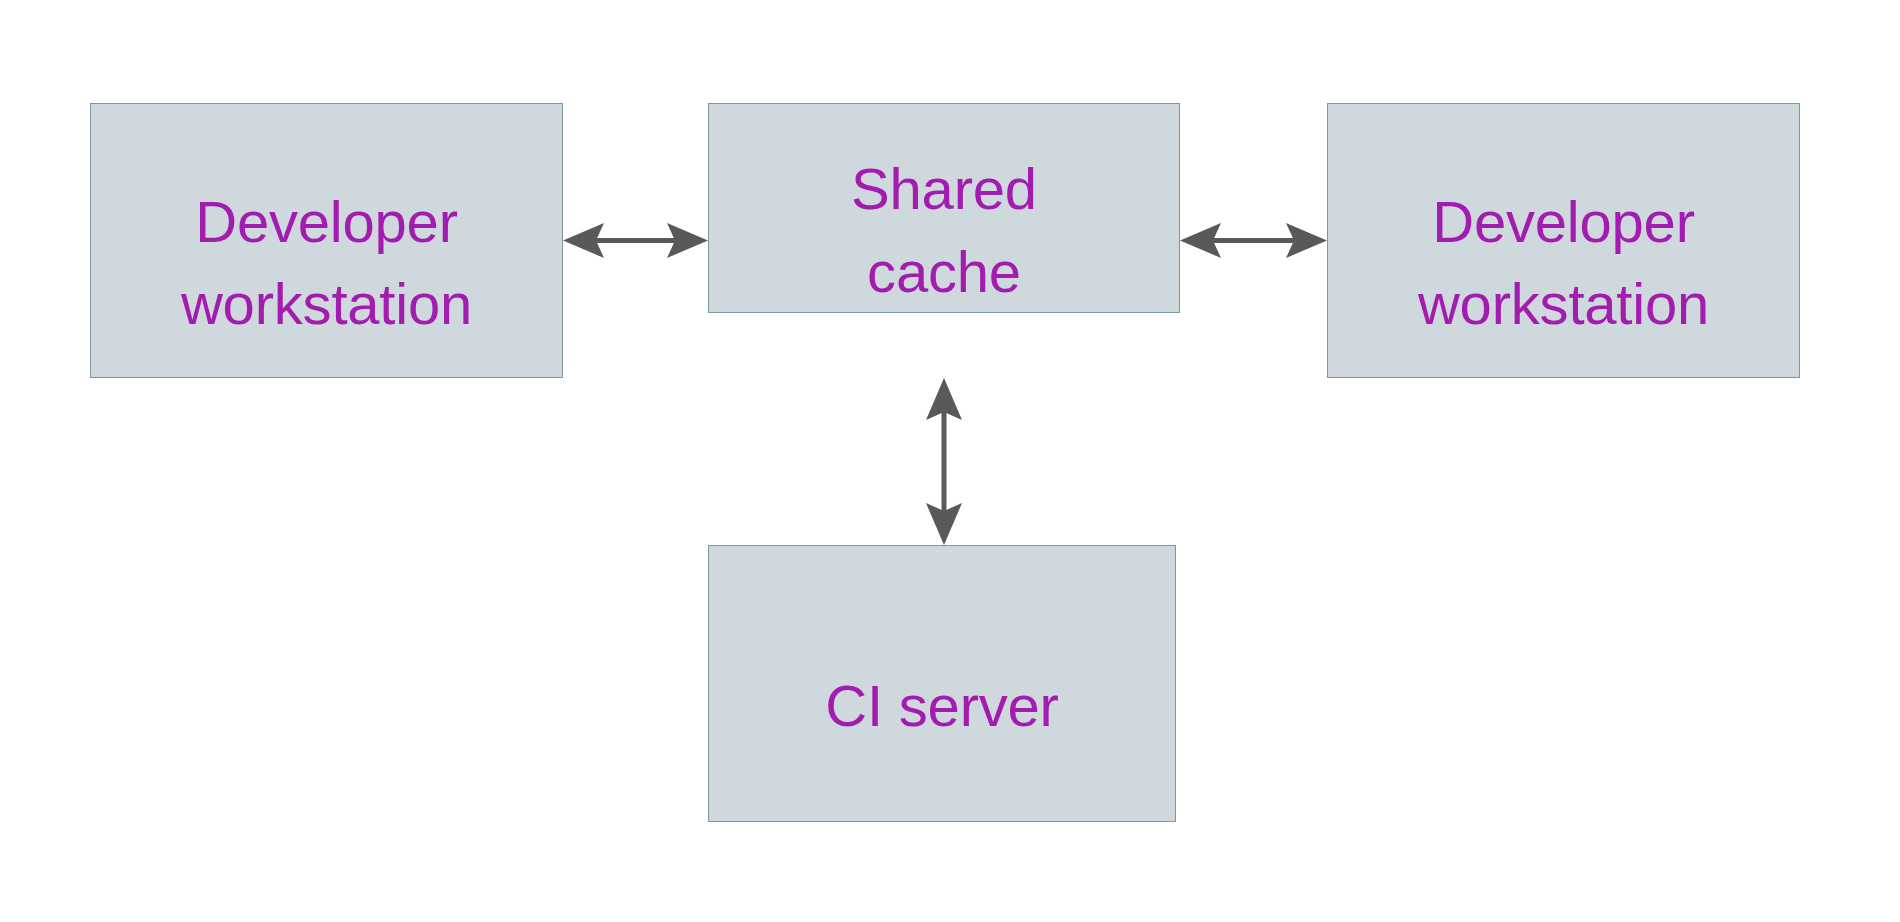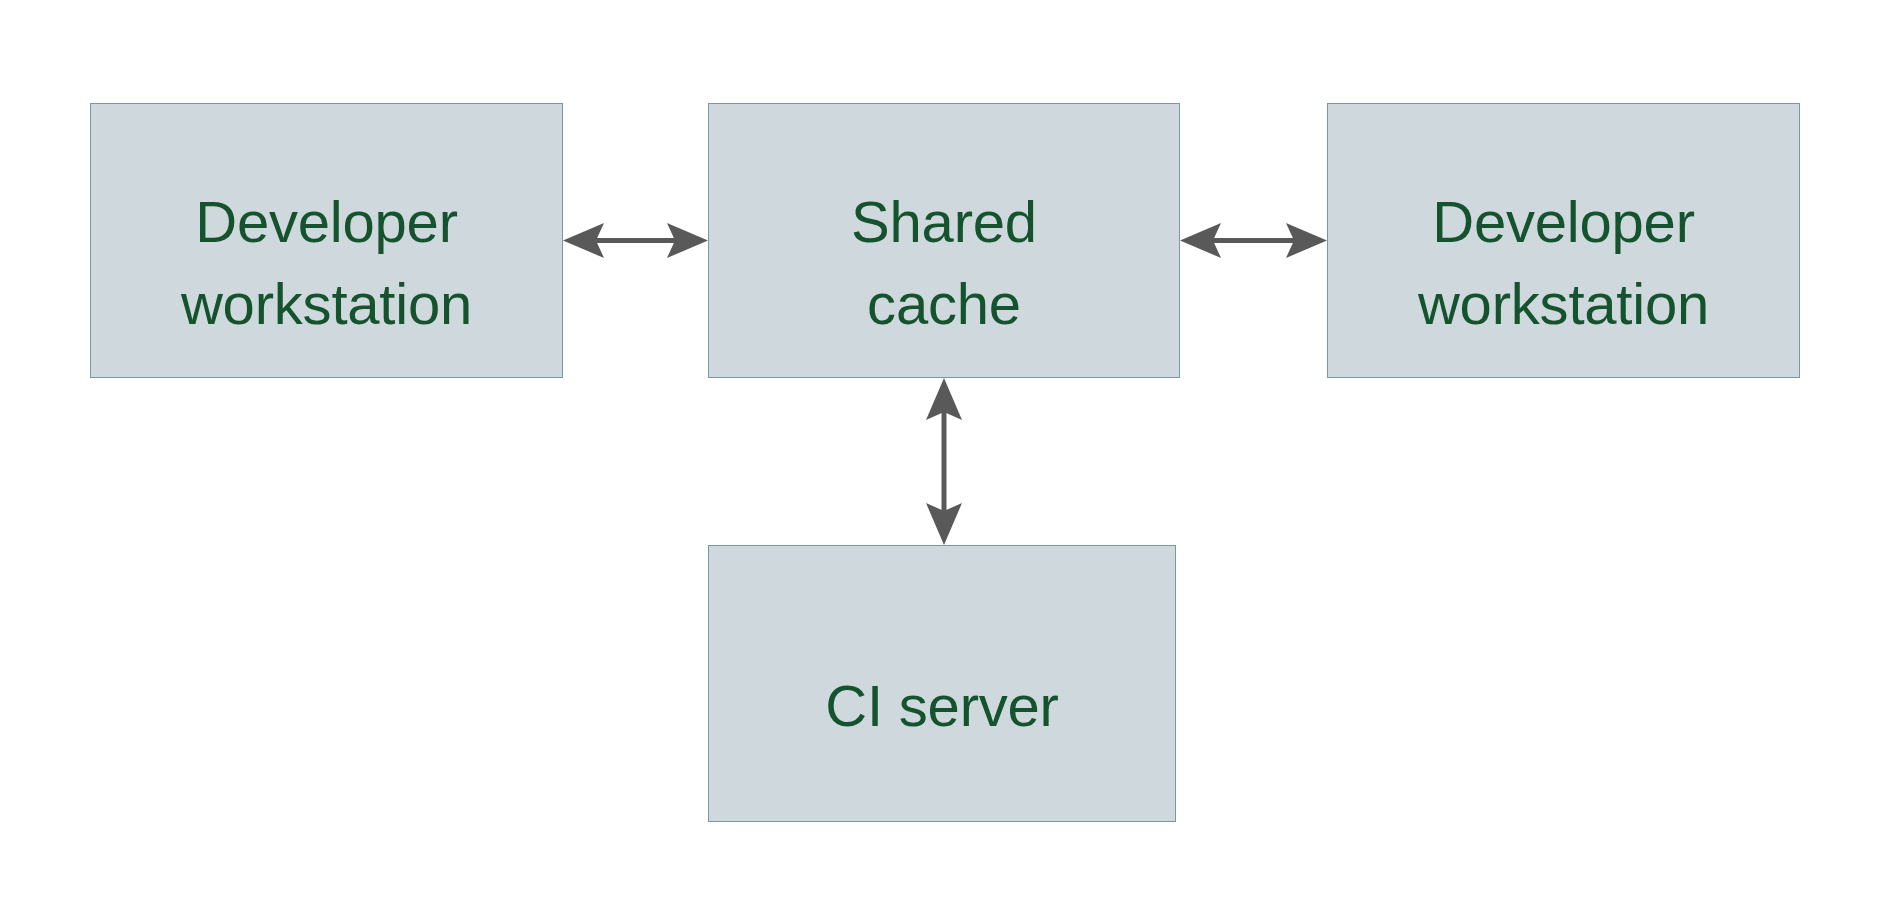--- a/index.html
+++ b/index.html
@@ -25,21 +25,21 @@
     border: 1.5px solid #7b97a5;
     display: flex;
     align-items: center;
     justify-content: center;
     text-align: center;
   }
   .node-label {
     font-family: "Liberation Sans", sans-serif;
     font-size: 58px;
     line-height: 1.42;
-    color: #14532d;
+    color: #a21caf;
     letter-spacing: -0.2px;
     font-weight: 400;
     white-space: pre-line;
     padding: 0 6px;
     margin-top: 45px;
   }
   .edge-layer {
     position: absolute;
     left: 0;
     top: 0;
@@ -81,21 +81,21 @@
       </g>
 
     </svg>
   </div>
 
   <div class="node-box" style="left:90px; top:103px; width:473px; height:275px;">
     <div class="node-label">Developer
 workstation</div>
   </div>
 
-  <div class="node-box" style="left:708px; top:103px; width:472px; height:275px;">
+  <div class="node-box" style="left:708px; top:103px; width:472px; height:210px;">
     <div class="node-label">Shared
 cache</div>
   </div>
 
   <div class="node-box" style="left:1327px; top:103px; width:473px; height:275px;">
     <div class="node-label">Developer
 workstation</div>
   </div>
 
   <div class="node-box" style="left:708px; top:545px; width:468px; height:277px;">

